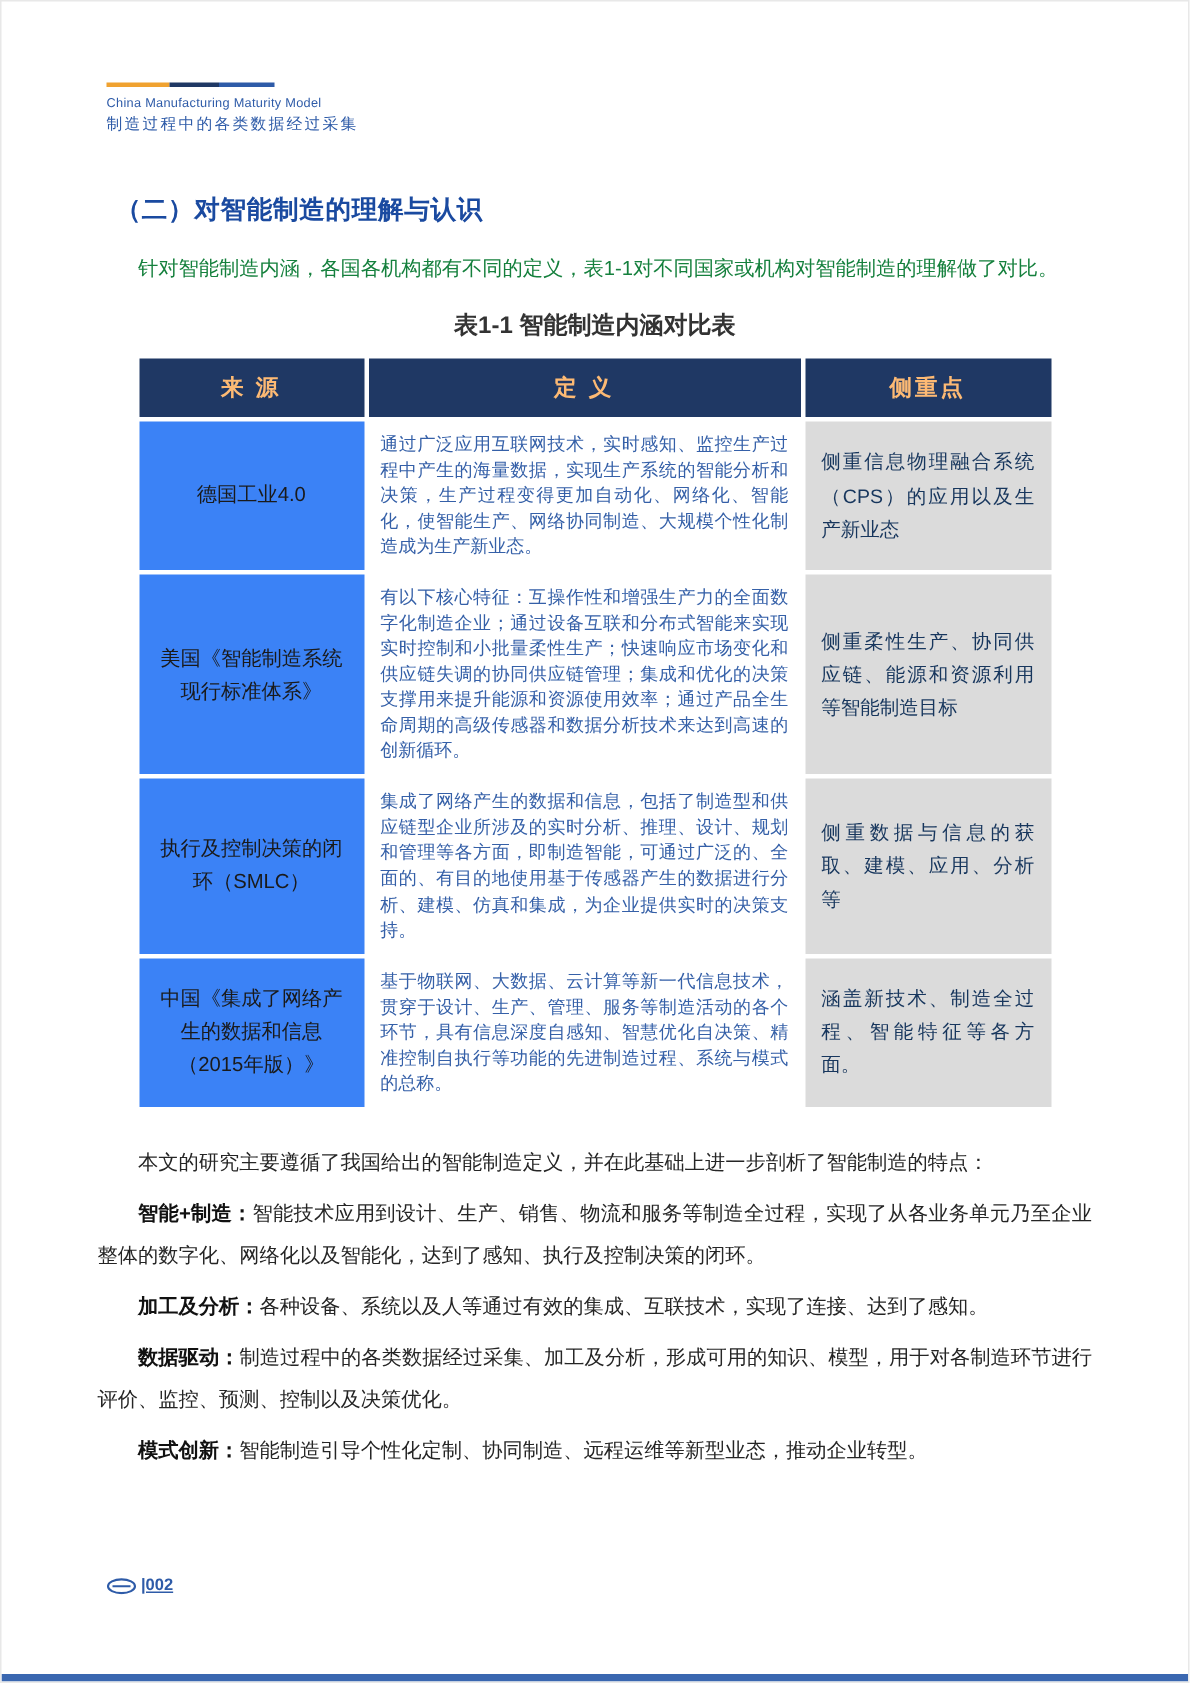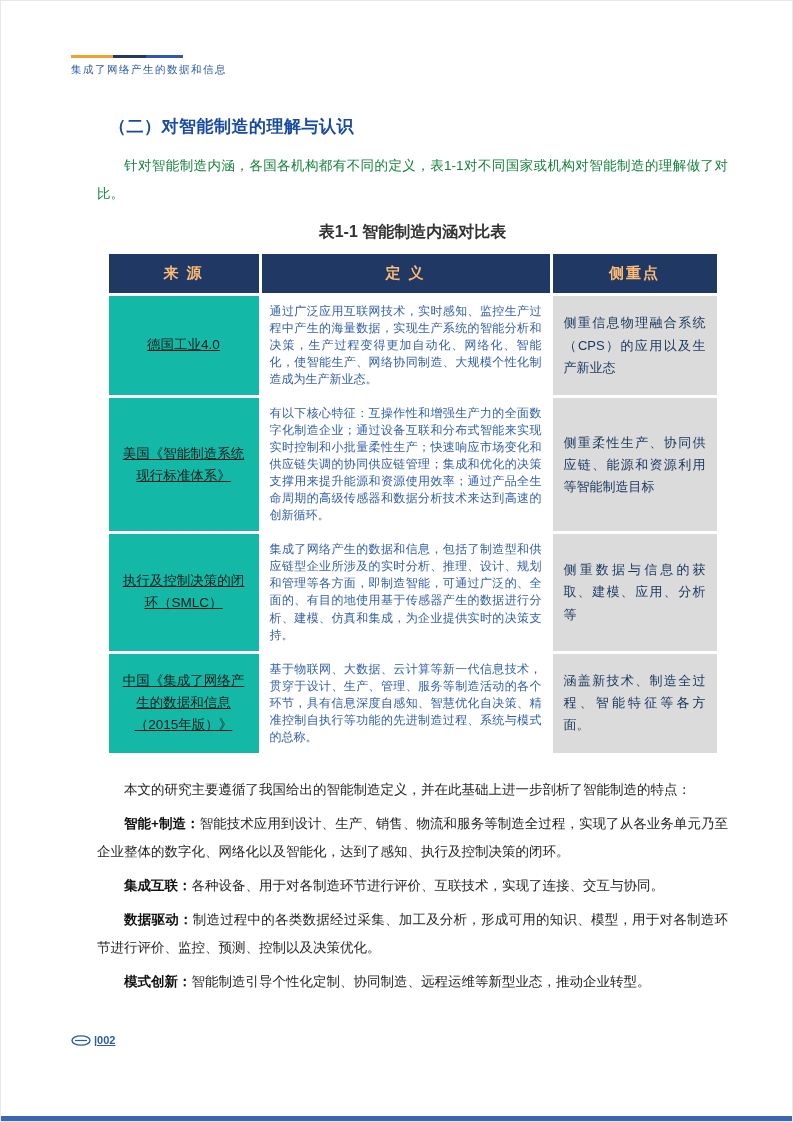--- a/index.html
+++ b/index.html
@@ -18,21 +18,21 @@
   }
   
   .hdr { padding:54px 0 0 70px; }
   .brand-bar { display:flex; width:112px; height:3px; margin-bottom:5px; }
   .brand-bar .seg-orange { flex:1.15; background:#f0a230; }
   .brand-bar .seg-navy   { flex:0.9;  background:#1f3864; }
   .brand-bar .seg-blue   { flex:1;    background:#2e5ba8; }
   .brand-en { color:#2e5ba8; font-size:8.5px; letter-spacing:.2px; }
   .brand-zh { color:#2e5ba8; font-size:10.5px; letter-spacing:1.5px; margin-top:3px; }
   
-  .main { padding:0 64px;margin-left:32px; }
+  .main { padding:0 64px; }
   .section-title {
     margin:38px 0 0 12px;
     color:#1a4aa0; font-size:17px; font-weight:bold; letter-spacing:.5px;
   }
   p.body {
     margin-top:14px;
     font-size:13.5px; color:#15803d; line-height:28px;
     text-align:justify; text-indent:2em;
   }
   .table-caption {
@@ -45,23 +45,23 @@
     border-collapse:separate; border-spacing:3px;
     table-layout:fixed;
   }
   table.compare th {
     background:#1f3864; color:#fdba74;
     font-size:15px; font-weight:bold; letter-spacing:2px;
     padding:10px 0; text-align:center;
   }
   table.compare td { vertical-align:middle; }
   td.cell-source {
-    background:#14b8a6; color:#1a1a1a;
+    background:#3b82f6; color:#1a1a1a;
     font-size:13.5px; line-height:1.65;
-    text-align:center; padding:8px 12px;text-decoration:underline;
+    text-align:center; padding:8px 12px;
   }
   td.cell-def {
     background:#ffffff; color:#3560a8;
     font-size:12px; line-height:1.42;
     text-align:justify; padding:7px 8px;
   }
   td.cell-focus {
     background:#dbdbdb; color:#17365d;
     font-size:13px; line-height:1.7;
     text-align:justify; padding:8px 11px;
@@ -70,42 +70,43 @@
   .analysis { margin-top:18px; }
   .analysis p {
     margin-top:6px;
     font-size:13.5px; color:#252525; line-height:28px;
     text-align:justify; text-indent:2em;
   }
   .analysis p:first-child { margin-top:20px; }
   .analysis strong { font-weight:bold; color:#111; }
   
   .ftr {
-    position:absolute; left:70px; bottom:75px;
+    position:absolute; left:70px; bottom:58px;
     display:flex; align-items:center; gap:3px;
     color:#2e5ba8; font-size:11px; font-weight:bold;text-decoration:underline;
   }
   .ftr svg { display:block; }
   .bottom-rule {
     position:absolute; left:0; bottom:0;
     width:100%; height:5px; background:#3a67b0;
   }
 </style>
 </head>
 <body>
 
 <div class="page">
 
   <div class="hdr">
     <div class="brand-bar">
       <span class="seg-orange"></span>
       <span class="seg-navy"></span>
       <span class="seg-blue"></span>
     </div>
-    <div class="brand-zh">集成了网络产生的数据和信息</div>
+    <div class="brand-en">China Manufacturing Maturity Model</div>
+    <div class="brand-zh">制造过程中的各类数据经过采集</div>
   </div>
 
   <div class="main">
 
     <h1 class="section-title">（二）对智能制造的理解与认识</h1>
 
     <p class="body">针对智能制造内涵，各国各机构都有不同的定义，表1-1对不同国家或机构对智能制造的理解做了对比。</p>
 
     <div class="table-caption">表1-1 智能制造内涵对比表</div>
 
@@ -142,21 +143,21 @@
           <td class="cell-source">中国《集成了网络产生的数据和信息（2015年版）》</td>
           <td class="cell-def">基于物联网、大数据、云计算等新一代信息技术，贯穿于设计、生产、管理、服务等制造活动的各个环节，具有信息深度自感知、智慧优化自决策、精准控制自执行等功能的先进制造过程、系统与模式的总称。</td>
           <td class="cell-focus">涵盖新技术、制造全过程、智能特征等各方面。</td>
         </tr>
       </tbody>
     </table>
 
     <div class="analysis">
       <p><strong></strong><span>本文的研究主要遵循了我国给出的智能制造定义，并在此基础上进一步剖析了智能制造的特点：</span></p>
       <p><strong>智能+制造：</strong><span>智能技术应用到设计、生产、销售、物流和服务等制造全过程，实现了从各业务单元乃至企业整体的数字化、网络化以及智能化，达到了感知、执行及控制决策的闭环。</span></p>
-      <p><strong>集成互联：</strong><span>各种设备、用于对各制造环节进行评价、互联技术，实现了连接、交互与协同。</span></p>
+      <p><strong>加工及分析：</strong><span>各种设备、系统以及人等通过有效的集成、互联技术，实现了连接、达到了感知。</span></p>
       <p><strong>数据驱动：</strong><span>制造过程中的各类数据经过采集、加工及分析，形成可用的知识、模型，用于对各制造环节进行评价、监控、预测、控制以及决策优化。</span></p>
       <p><strong>模式创新：</strong><span>智能制造引导个性化定制、协同制造、远程运维等新型业态，推动企业转型。</span></p>
     </div>
 
   </div>
 
   <div class="ftr">
     <span>
       <svg width="20" height="11" viewBox="0 0 20 11">
         <ellipse cx="10" cy="5.5" rx="9" ry="4.6" fill="none" stroke="#2e5ba8" stroke-width="1.4"></ellipse>

